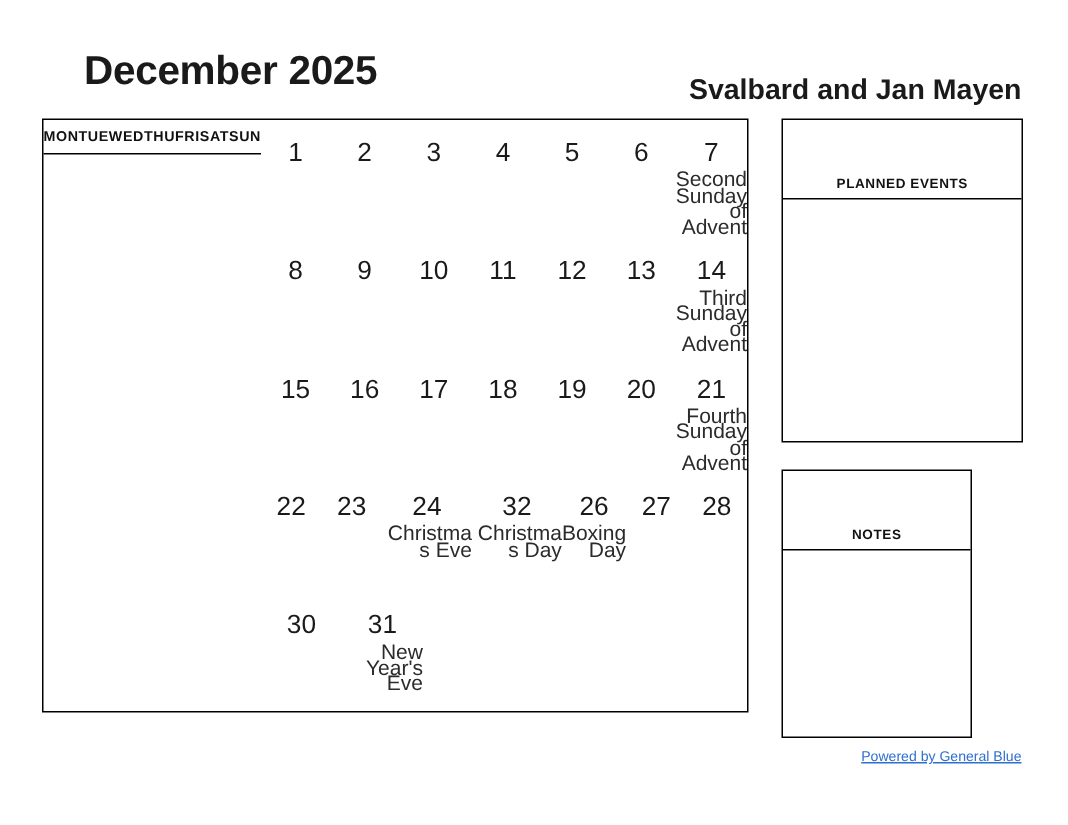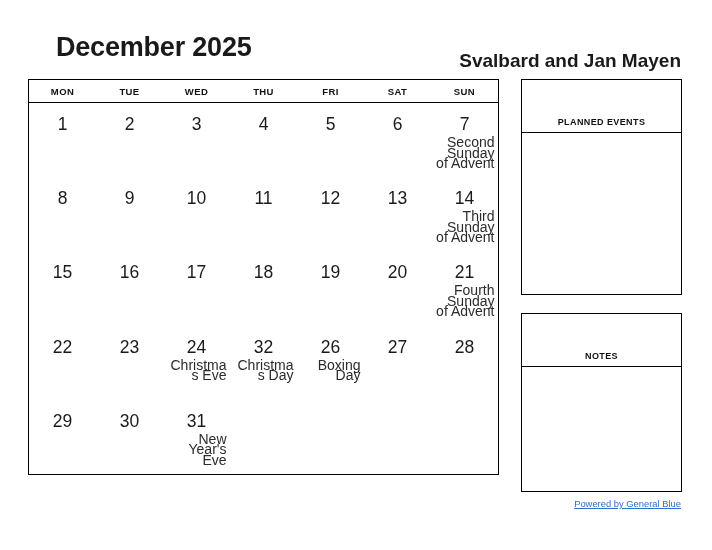--- a/index.html
+++ b/index.html
@@ -49,21 +49,20 @@
   
   .calendar {
     position: absolute;
     left: 28px;
     top: 79px;
     width: 471px;
     height: 396px;
     border: 1.4px solid #000000;
     box-sizing: border-box;
     display: flex;
-    flex-direction: column;
     background: #ffffff;
   }
   .weekday-row {
     display: flex;
     height: 22px;
     border-bottom: 1.4px solid #000000;
     flex: 0 0 auto;
   }
   .weekday-cell {
     flex: 1 1 0;
@@ -125,21 +124,21 @@
   }
   .panel-planned-events {
     left: 521px;
     top: 79px;
     width: 161px;
     height: 216px;
   }
   .panel-notes {
     left: 521px;
     top: 313px;
-    width: 161px;
+    width: 127px;
     height: 179px;
   }
   .panel-header {
     height: 20px;
     border-bottom: 1.4px solid #000000;
     display: flex;
     align-items: center;
     justify-content: center;
     font-size: 9px;
     font-weight: bold;
@@ -304,24 +303,20 @@
 
       </div>
       <div class="day-cell">
         <div class="day-number">28</div>
 
       </div>
     </div>
 
     <div class="week-row">
       <div class="day-cell">
-        <div class="day-number">29</div>
-
-      </div>
-      <div class="day-cell">
         <div class="day-number">30</div>
 
       </div>
       <div class="day-cell">
         <div class="day-number">31</div>
         <div class="day-event">New Year's Eve</div>
       </div>
       <div class="day-cell">
         
         

